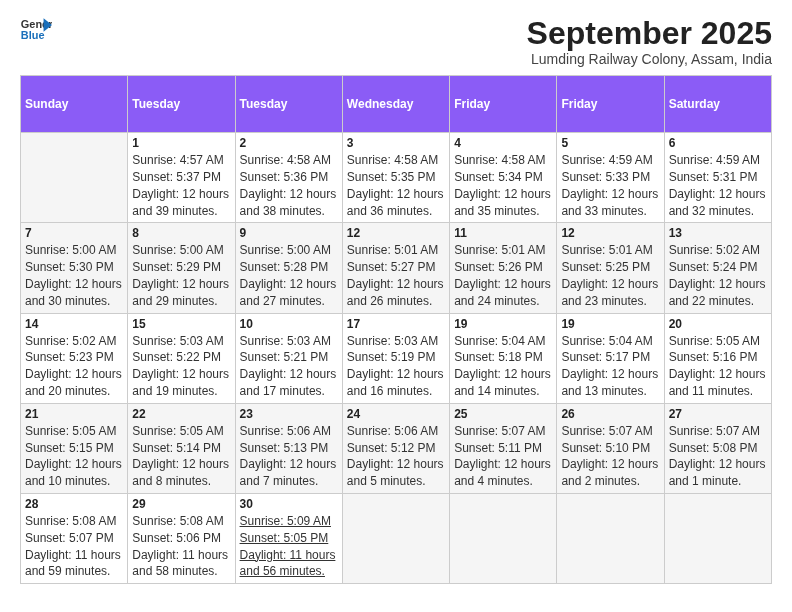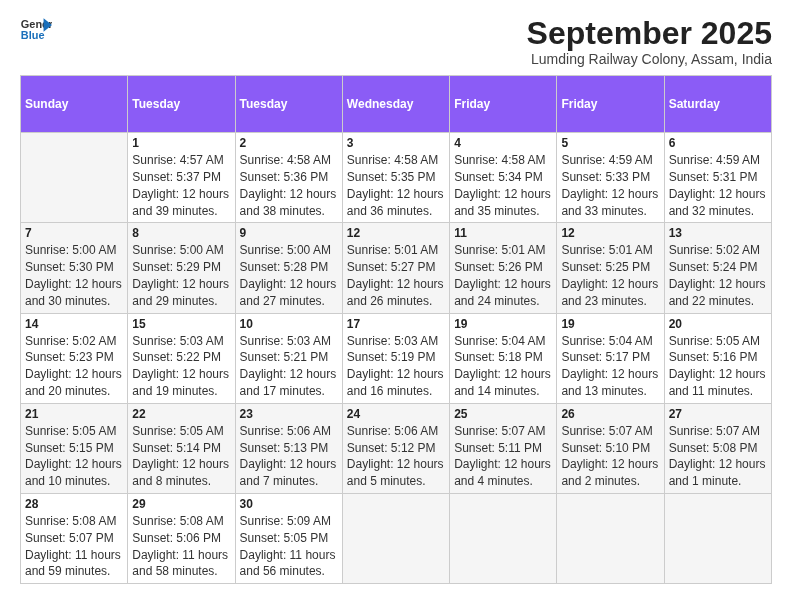--- a/index.html
+++ b/index.html
@@ -330,21 +330,21 @@
           </td>
           <td>
             <span class="day-num">29</span>
             <div class="day-info" style="white-space: pre-line;">Sunrise: 5:08 AM
 Sunset: 5:06 PM
 Daylight: 11 hours
 and 58 minutes.</div>
           </td>
           <td>
             <span class="day-num">30</span>
-            <div class="day-info" style="white-space: pre-line;">Sunrise: 5:09 AM
+            <div class="day-info" style="white-space: pre-line; text-decoration: underline;">Sunrise: 5:09 AM
 Sunset: 5:05 PM
 Daylight: 11 hours
 and 56 minutes.</div>
           </td>
           <td class="empty"></td>
           <td class="empty"></td>
           <td class="empty"></td>
           <td class="empty"></td>
         </tr>
       </tbody>

